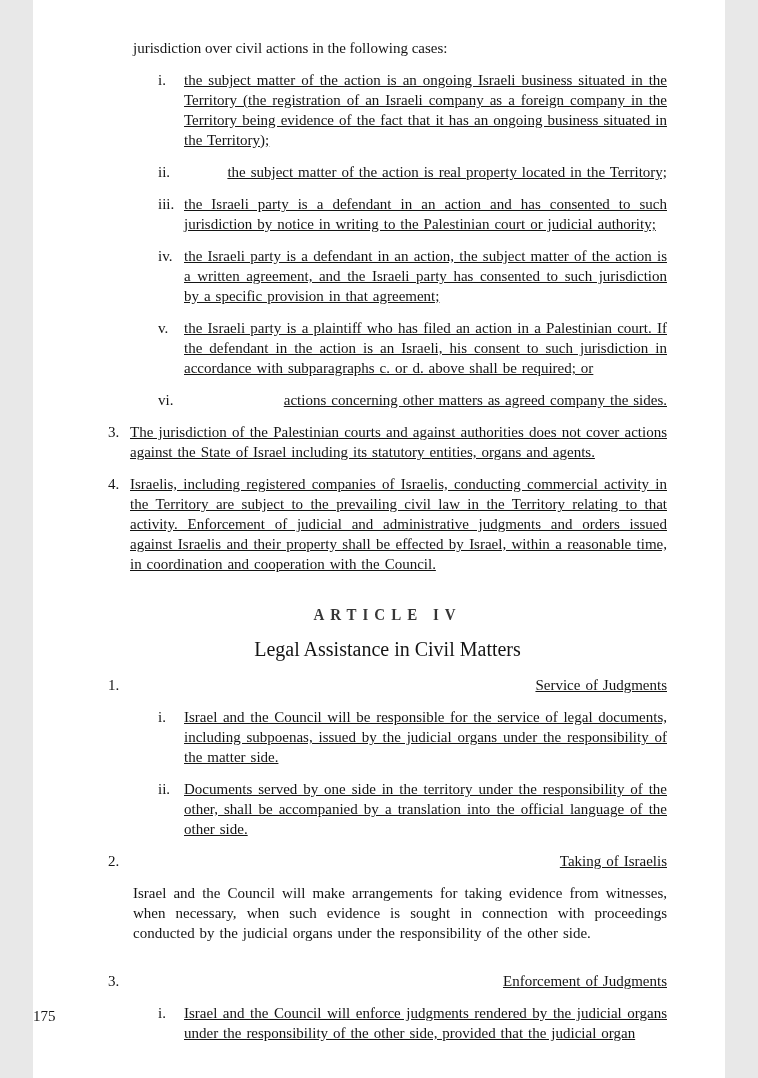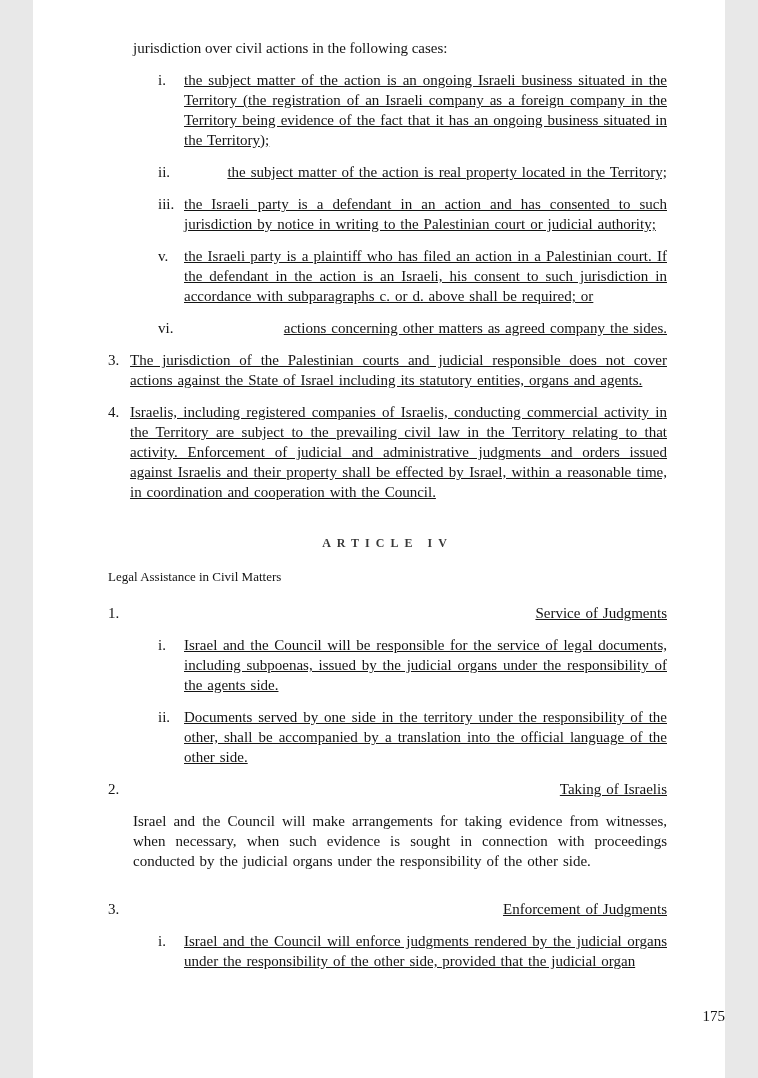--- a/index.html
+++ b/index.html
@@ -41,43 +41,44 @@
     text-align: justify;
     word-spacing: 0.08em;
     text-decoration: underline;
   }
   .t-last {
     text-align: right;
   }
   .article-heading {
     margin: 31px 0 14px 0;
     text-align: center;
-    font-size: 12px;
+    font-size: 15px;
     font-weight: 600;
     letter-spacing: 6px;
     filter: blur(0.6px);
     opacity: 0.85;
     transform: scaleY(1.05);
   }
   .article-subtitle {
     margin: 0 0 16px 0;
-    font-size: 13px;
+    text-align: center;
+    font-size: 20px;
     font-weight: 400;
   }
   .section-body {
     margin: 0 0 28px 25px;
     text-align: justify;
     word-spacing: 0.08em;
   }
   .pageno {
     position: absolute;
     left: 0;
     right: 0;
     bottom: 52px;
-    text-align: right;
+    text-align: left;
     font-size: 15px;
   }
 </style>
 </head>
 <body>
 
 <div class="page">
 
   <p class="intro">jurisdiction over civil actions in the following cases:</p>
 
@@ -88,49 +89,53 @@
     </div>
     <div class="li">
       <span class="m">ii.</span>
       <div class="t t-last">the subject matter of the action is real property located in the Territory;</div>
     </div>
     <div class="li">
       <span class="m">iii.</span>
       <div class="t">the Israeli party is a defendant in an action and has consented to such jurisdiction by notice in writing to the Palestinian court or judicial authority;</div>
     </div>
     <div class="li">
+      <span class="m">iv.</span>
+      <div class="t">the Israeli party is a defendant in an action, the subject matter of the action is a written agreement, and the Israeli party has consented to such jurisdiction by a specific provision in that agreement;</div>
+    </div>
+    <div class="li">
       <span class="m">v.</span>
       <div class="t">the Israeli party is a plaintiff who has filed an action in a Palestinian court. If the defendant in the action is an Israeli, his consent to such jurisdiction in accordance with subparagraphs c. or d. above shall be required; or</div>
     </div>
     <div class="li">
       <span class="m">vi.</span>
       <div class="t t-last">actions concerning other matters as agreed company the sides.</div>
     </div>
   </div>
 
   <div class="li">
     <span class="m2">3.</span>
-    <div class="t">The jurisdiction of the Palestinian courts and judicial responsible does not cover actions against the State of Israel including its statutory entities, organs and agents.</div>
+    <div class="t">The jurisdiction of the Palestinian courts and against authorities does not cover actions against the State of Israel including its statutory entities, organs and agents.</div>
   </div>
   <div class="li">
     <span class="m2">4.</span>
     <div class="t">Israelis, including registered companies of Israelis, conducting commercial activity in the Territory are subject to the prevailing civil law in the Territory relating to that activity. Enforcement of judicial and administrative judgments and orders issued against Israelis and their property shall be effected by Israel, within a reasonable time, in coordination and cooperation with the Council.</div>
   </div>
 
   <h2 class="article-heading">ARTICLE IV</h2>
   <h3 class="article-subtitle">Legal Assistance in Civil Matters</h3>
 
   <div class="li">
     <span class="m2">1.</span>
     <div class="t t-last">Service of Judgments</div>
   </div>
   <div class="rlist">
     <div class="li">
       <span class="m">i.</span>
-      <div class="t">Israel and the Council will be responsible for the service of legal documents, including subpoenas, issued by the judicial organs under the responsibility of the agents side.</div>
+      <div class="t">Israel and the Council will be responsible for the service of legal documents, including subpoenas, issued by the judicial organs under the responsibility of the matter side.</div>
     </div>
     <div class="li">
       <span class="m">ii.</span>
       <div class="t">Documents served by one side in the territory under the responsibility of the other, shall be accompanied by a translation into the official language of the other side.</div>
     </div>
   </div>
 
   <div class="li">
     <span class="m2">2.</span>
     <div class="t t-last">Taking of Israelis</div>

